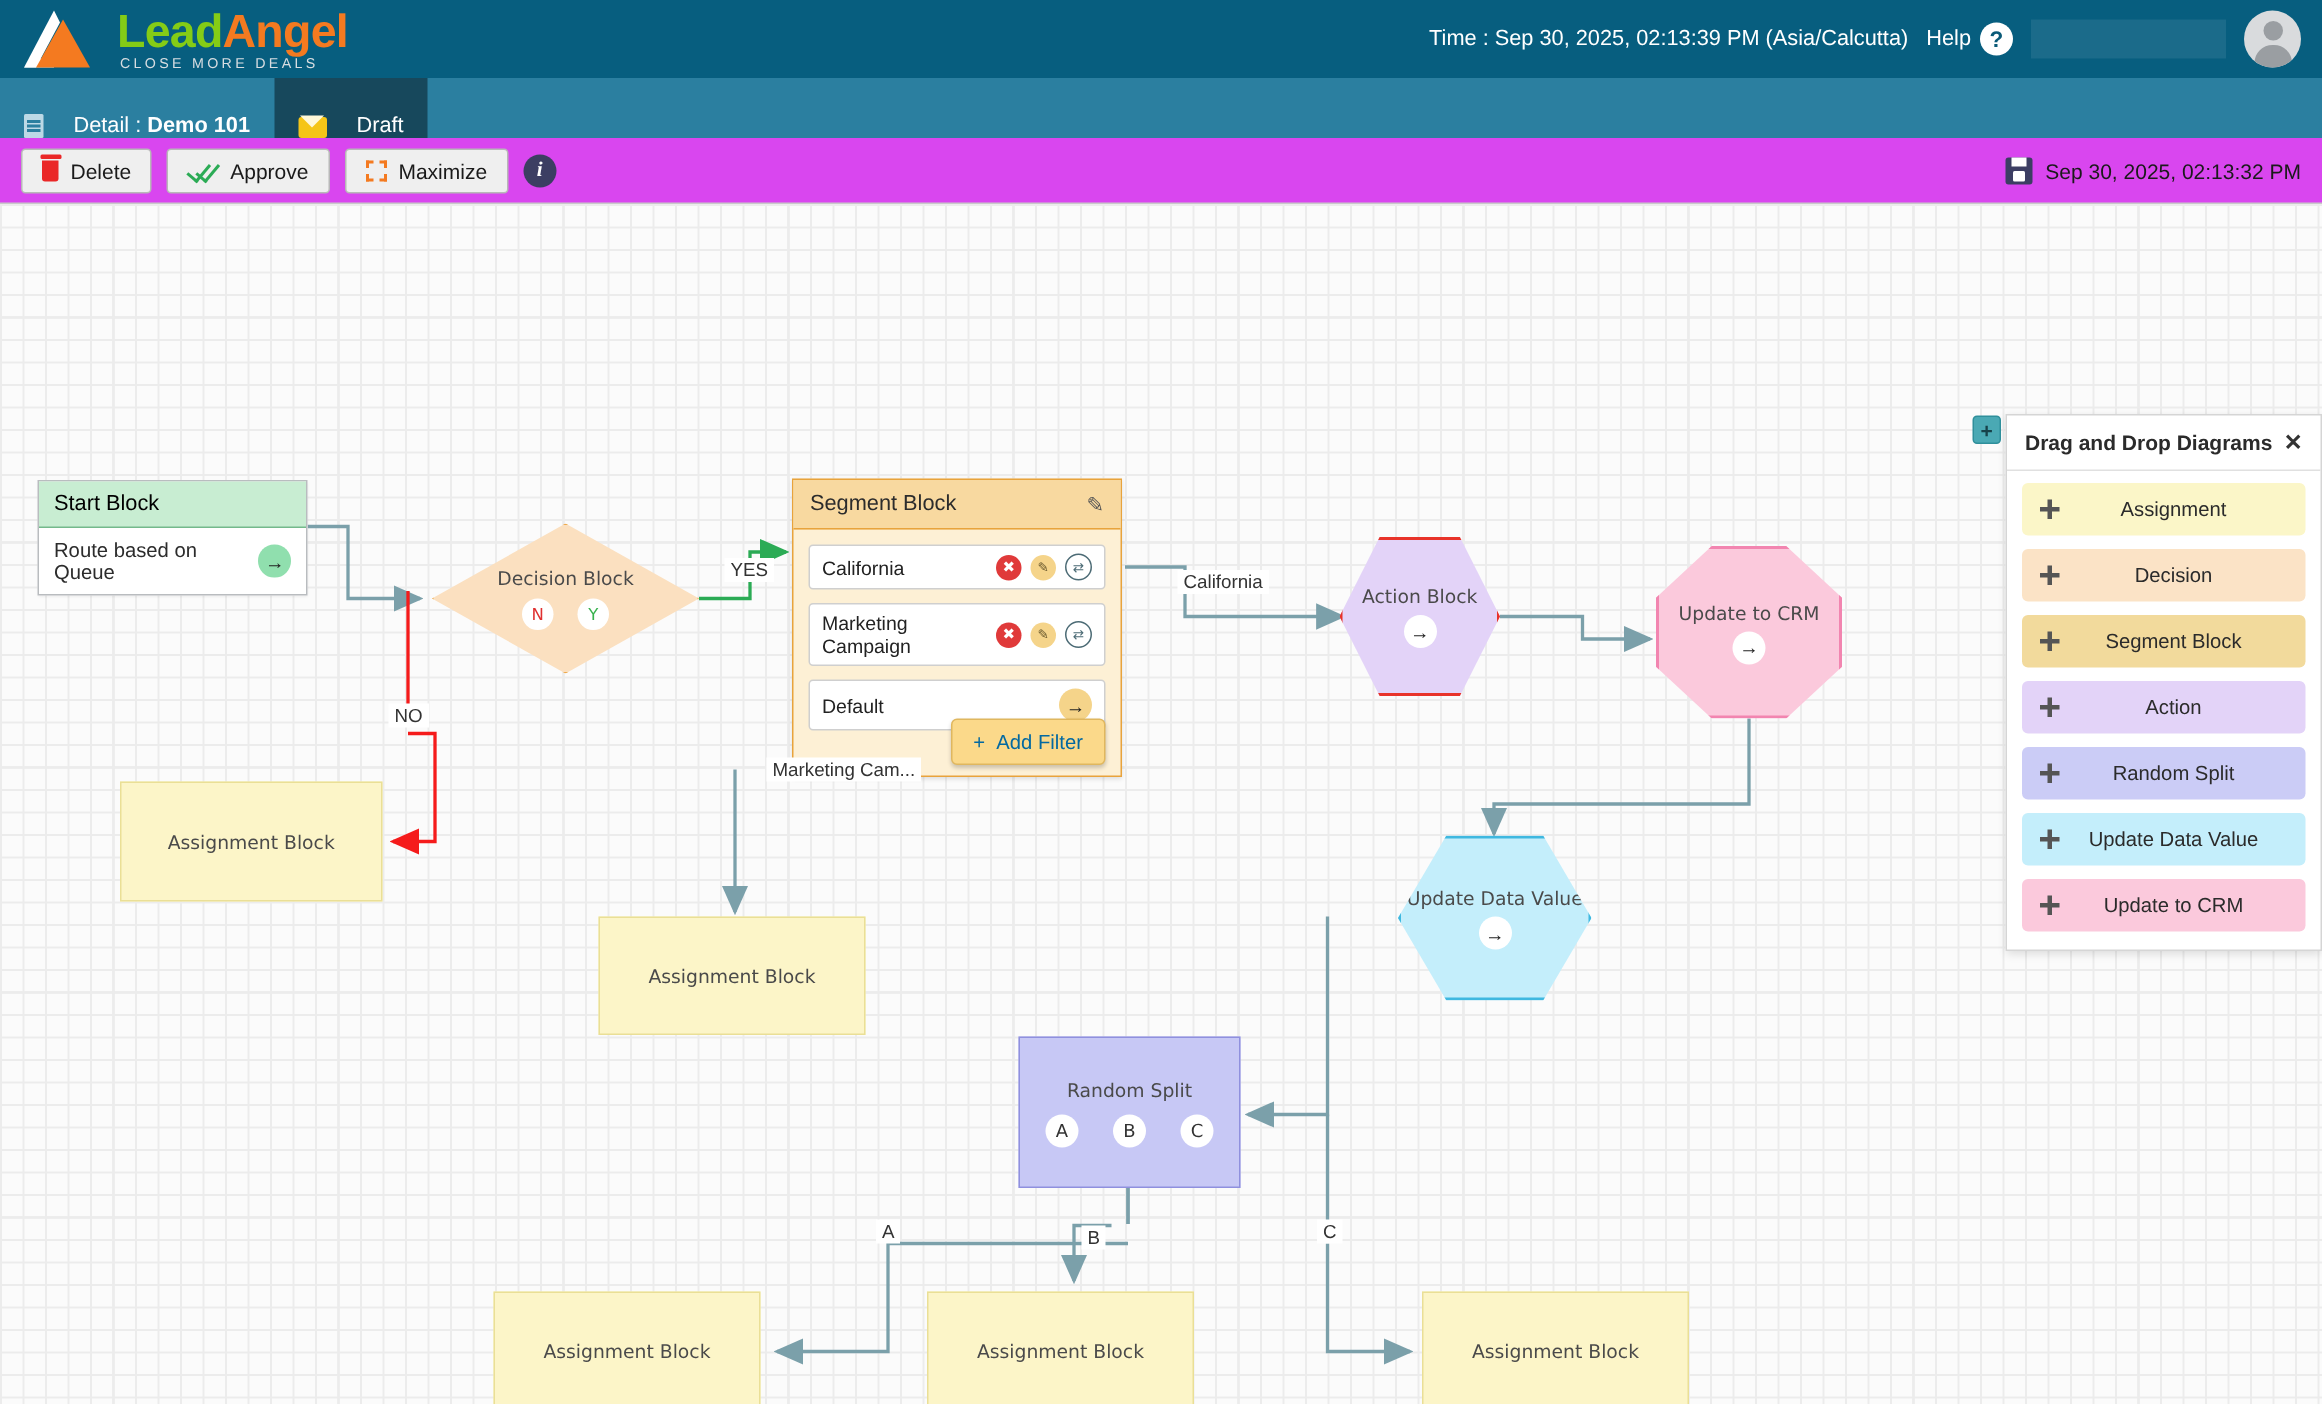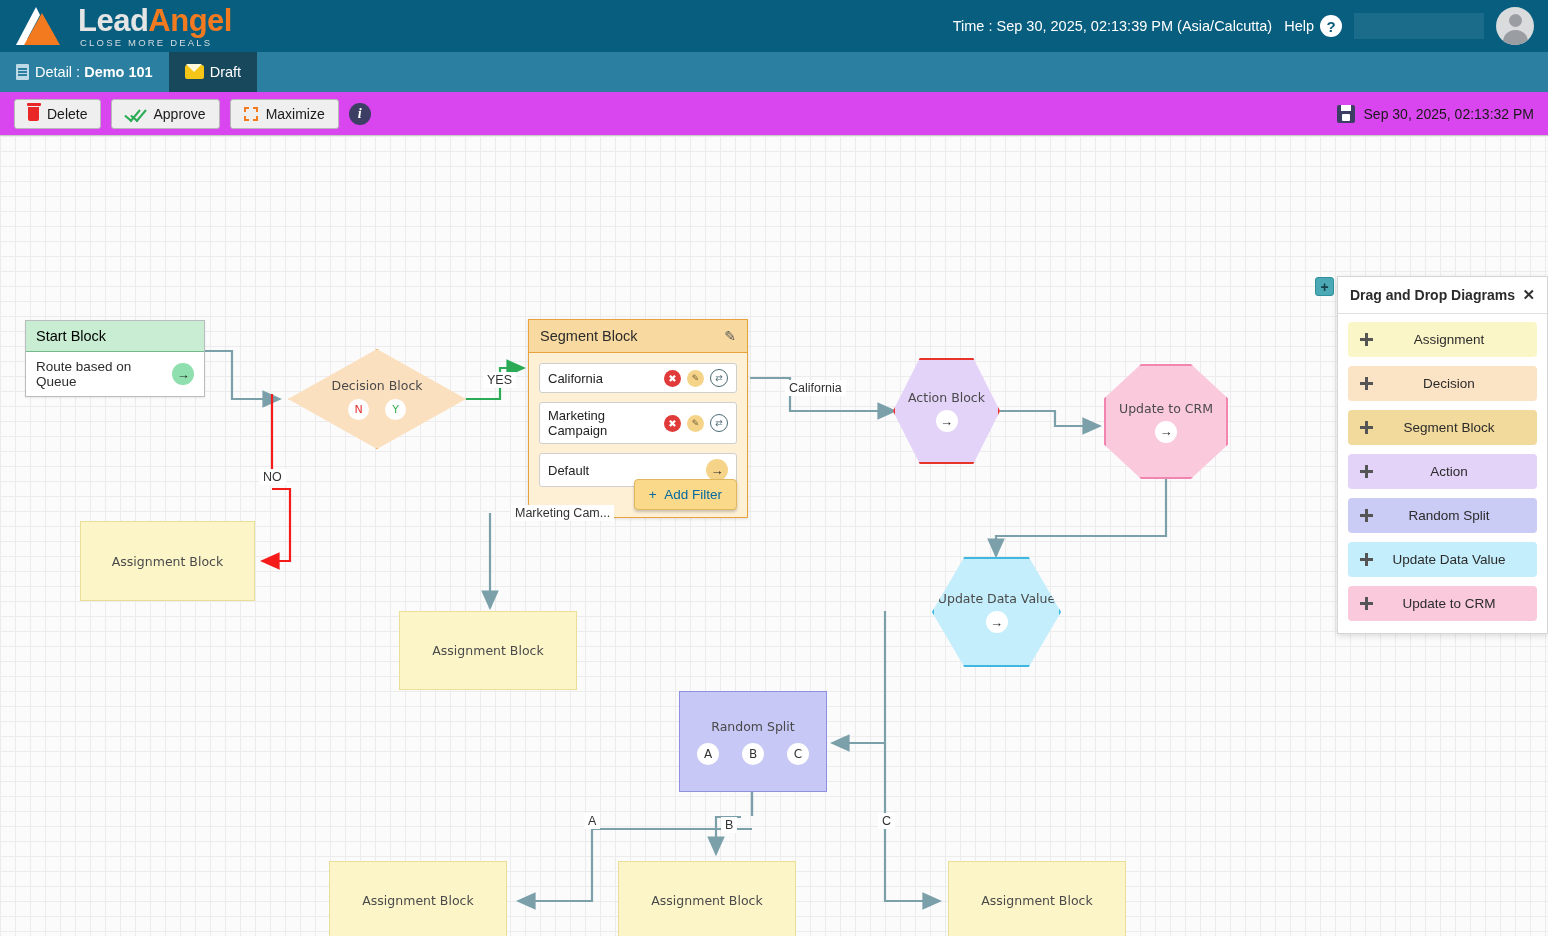--- a/index.html
+++ b/index.html
@@ -12,21 +12,21 @@
 
   
   .header {
     height: 52px; background: #075e7f;
     display: flex; align-items: center; position: relative;
   }
   .logo-wrap { display: flex; align-items: center; padding-left: 12px; }
   .logo-mark { width: 62px; height: 46px; position: relative; }
   .logo-text { margin-left: 4px; line-height: 1; }
   .logo-title { font-size: 31px; font-weight: bold; letter-spacing: -0.5px; }
-  .logo-lead { color: #e5e5e5; text-align: right; }
+  .logo-lead { color: #84cc16; text-align: right; }
   .logo-angel { color: #f47a20; }
   .logo-sub {
     color: #d7dde1; font-size: 9.5px; letter-spacing: 2.2px;
     margin-top: 2px; margin-left: 2px;
   }
   .header-right {
     position: absolute; right: 0; top: 0; height: 52px;
     display: flex; align-items: center; gap: 12px; padding-right: 14px;
   }
   .time-text { color: #fff; font-size: 14.5px; }
@@ -47,21 +47,21 @@
     background:#9a9ea2; left:12.5px; top:7px;
   }
   .avatar::after {
     content:''; position:absolute; width:25px; height:16px; border-radius:12px 12px 0 0;
     background:#9a9ea2; left:6.5px; top:23px;
   }
 
   
   .tabbar { height: 40px; background: #2b7fa0; display: flex; align-items: stretch; }
   .tab {
-    display: flex; align-items: center; gap: 6px;
+    display: flex; align-items: flex-end; gap: 20px;
     padding: 0 16px; color: #fff; font-size: 14.5px; cursor: pointer;
   }
   .tab.detail { background: #2b7fa0; }
   .tab.detail .tl { font-weight: normal; }
   .tab.detail .tl b { font-weight: bold; }
   .tab.active { background: #17485c; }
   .doc-icon {
     width: 13px; height: 16px; background: #bcd9e6; border-radius: 1px;
     position: relative;
   }

